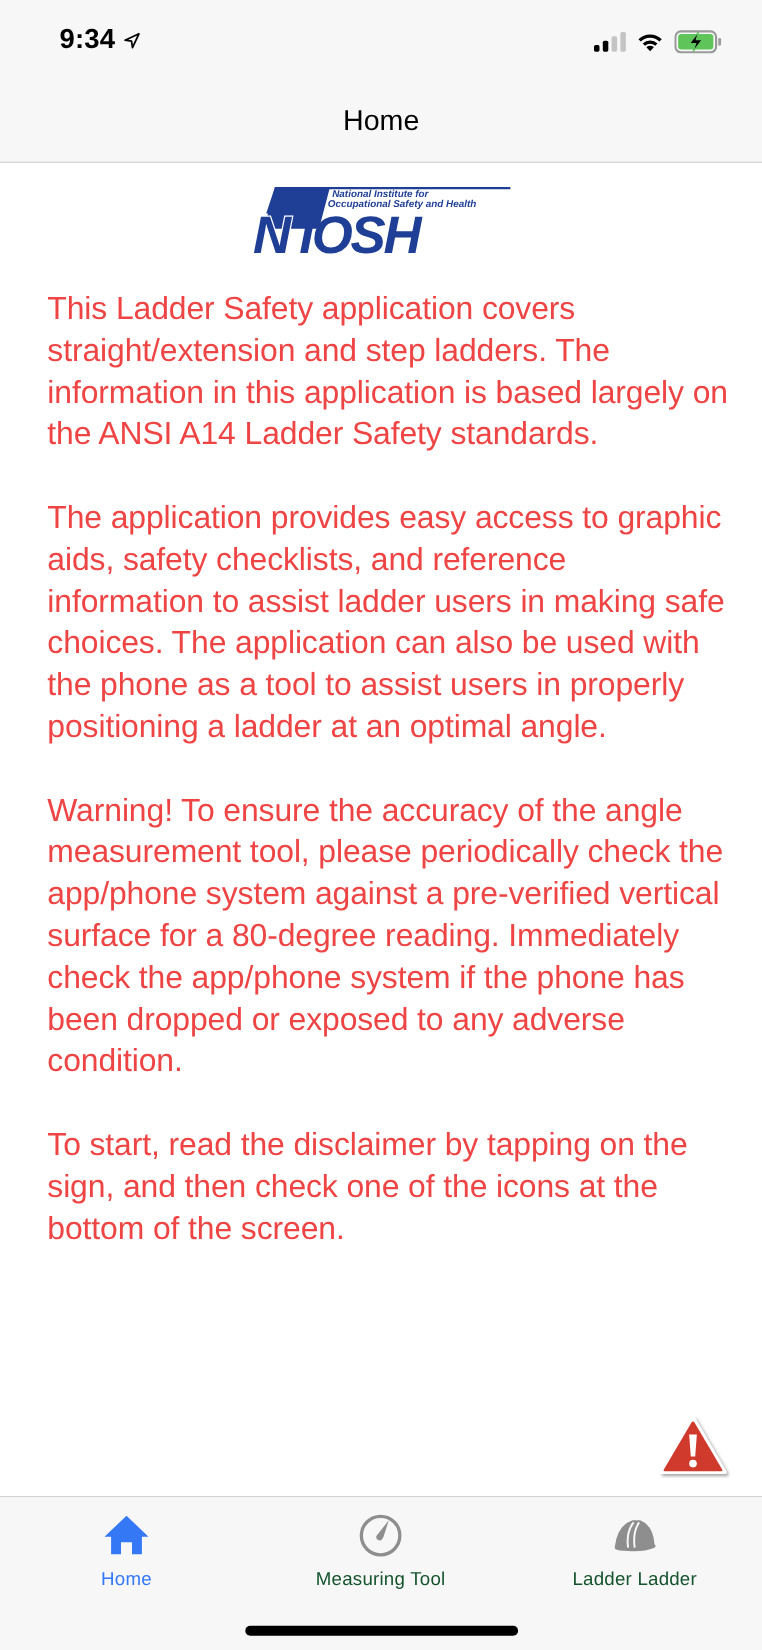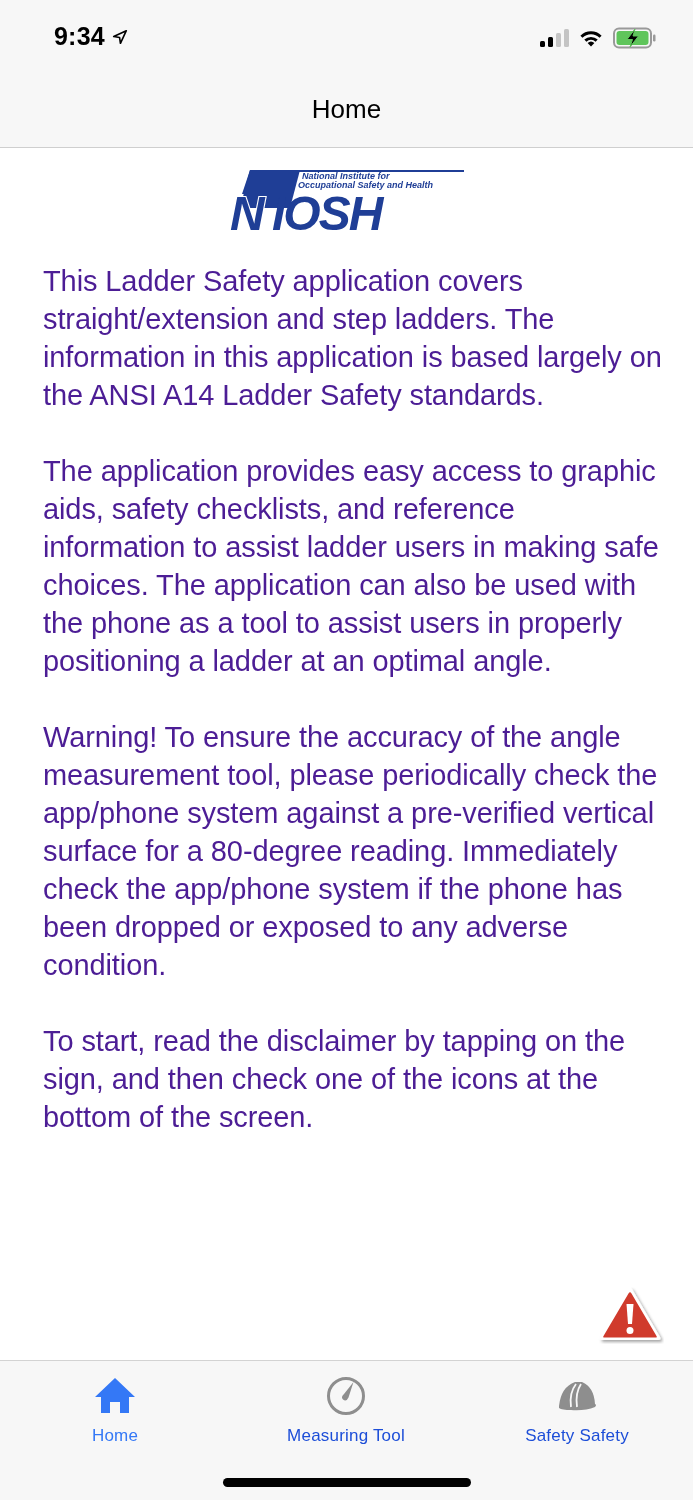--- a/index.html
+++ b/index.html
@@ -39,21 +39,21 @@
   
   .logo {
     position: absolute; left: 228px; top: 168px; width: 238px; height: 66px;
   }
 
   
   .content {
     position: absolute; left: 43px; top: 262px; width: 620px;
   }
   .content p {
-    font-size: 29px; line-height: 38px; color: #4c1d95;
+    font-size: 29px; line-height: 38px; color: #ef4444;
     margin-bottom: 38px; letter-spacing: -0.1px;
   }
 
   
   .warning-sign {
     position: absolute; left: 598px; top: 1286px; width: 66px; height: 58px;
     cursor: pointer;
   }
 
   
@@ -63,21 +63,21 @@
     border-top: 1.5px solid #d3d3d3;
   }
   .tab {
     position: absolute; top: 12px; width: 200px; height: 80px;
     display: flex; flex-direction: column; align-items: center;
     cursor: pointer;
   }
   .tab svg { width: 44px; height: 44px; }
   .tab .tab-label { margin-top: 9px; font-size: 17px; letter-spacing: 0.2px; }
   .tab.active .tab-label { color: #3478f6; }
-  .tab .tab-label { color: #1d4ed8; }
+  .tab .tab-label { color: #14532d; }
   .home-indicator {
     position: absolute; left: 223px; top: 1478px; width: 248px; height: 9px;
     border-radius: 5px; background: #000;
   }
 </style>
 </head>
 <body>
 
 <div class="screen">
 
@@ -157,18 +157,18 @@
       </svg>
       <span class="tab-label">Measuring Tool</span>
     </div>
 
     <div class="tab" style="left:477px;">
       <svg viewBox="0 0 44 44">
         <path d="M4 33 Q6 14 20 9 L27 9 Q39 14 40 31 Q42 32 40 34 Q30 38 16 37 Q7 37 4 35 Z" fill="#8e8e8e"></path>
         <path d="M16 34 Q14 20 21 11" fill="none" stroke="#f7f7f7" stroke-width="1.8"></path>
         <path d="M22 34 Q20 20 26 11" fill="none" stroke="#f7f7f7" stroke-width="1.8"></path>
       </svg>
-      <span class="tab-label">Safety Safety</span>
+      <span class="tab-label">Ladder Ladder</span>
     </div>
   </div>
 
   <div class="home-indicator"></div>
 </div>
 
 </body></html>

